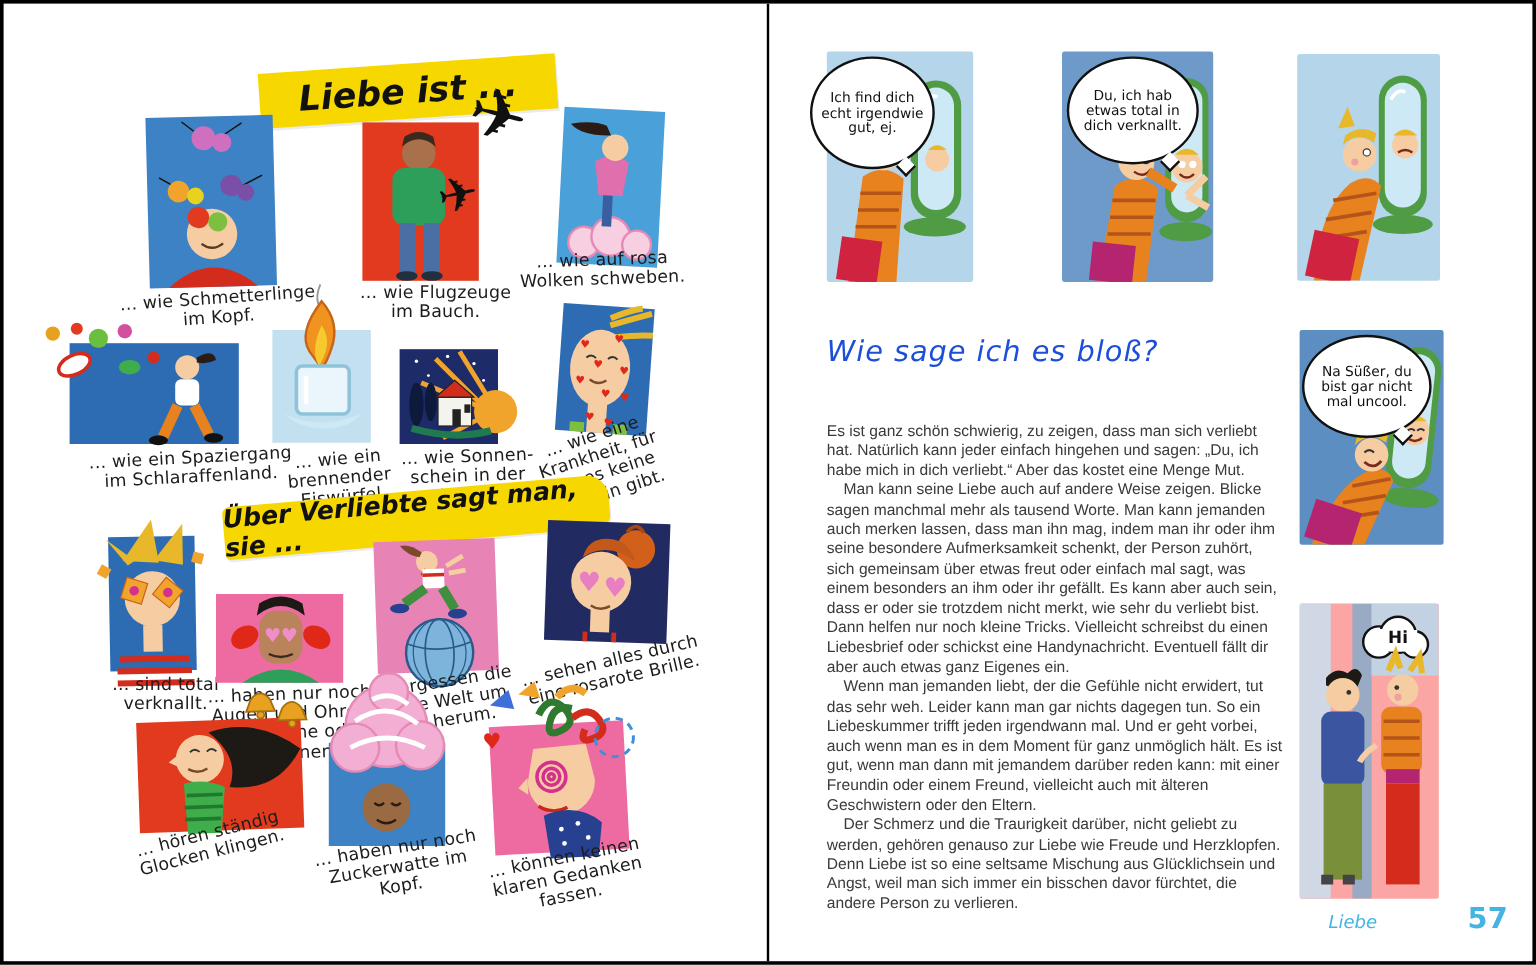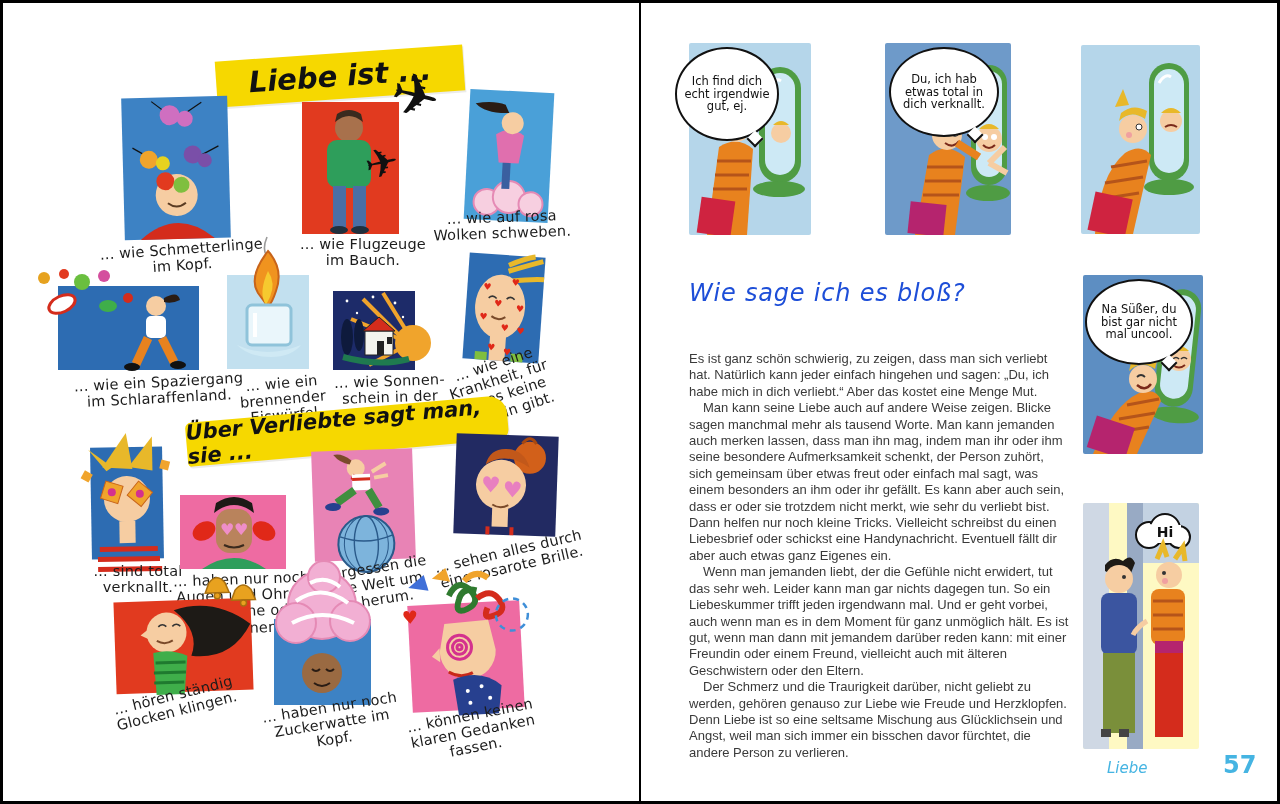--- a/index.html
+++ b/index.html
@@ -444,21 +444,21 @@
         <rect x="8" y="146" width="40" height="33" fill="#b5246e" transform="rotate(18 28 162)"></rect>
         <circle cx="60" cy="104" r="14" fill="#f6cda2"></circle>
         <path d="M46 96 q12 -12 26 -2 l2 -8 q-14 -8 -26 2 z" fill="#e8b82a"></path>
         <path d="M42 84 l8 -16 6 14 z" fill="#e8b82a"></path>
         <path d="M54 102 q4 -4 8 0" stroke="#333" stroke-width="1.8" fill="none"></path>
         <path d="M54 110 q8 7 14 -1" stroke="#7a2a1a" stroke-width="2.4" fill="none"></path>
       </svg>
     </div>
     <div class="bubble" style="left:1082px;top:276px;width:92px;height:70px;">Na Süßer, du bist gar nicht mal uncool.</div>
 
-    <div class="panel" style="left:1080px;top:500px;width:116px;height:246px;background:#fef9c3;">
+    <div class="panel" style="left:1080px;top:500px;width:116px;height:246px;background:#fca5a5;">
       <svg width="116" height="246" viewBox="0 0 116 246">
         <rect x="0" y="0" width="26" height="246" fill="#cfd8e4"></rect>
         <rect x="44" y="0" width="16" height="246" fill="#98aac4"></rect>
         <rect x="60" y="0" width="56" height="60" fill="#c3d2e2"></rect>
         <g fill="#fff" stroke="#111" stroke-width="2">
           <circle cx="66" cy="32" r="13"></circle>
             <circle cx="82" cy="26" r="15"></circle>
             <circle cx="96" cy="34" r="11"></circle>
         </g>
         <g fill="#fff">

